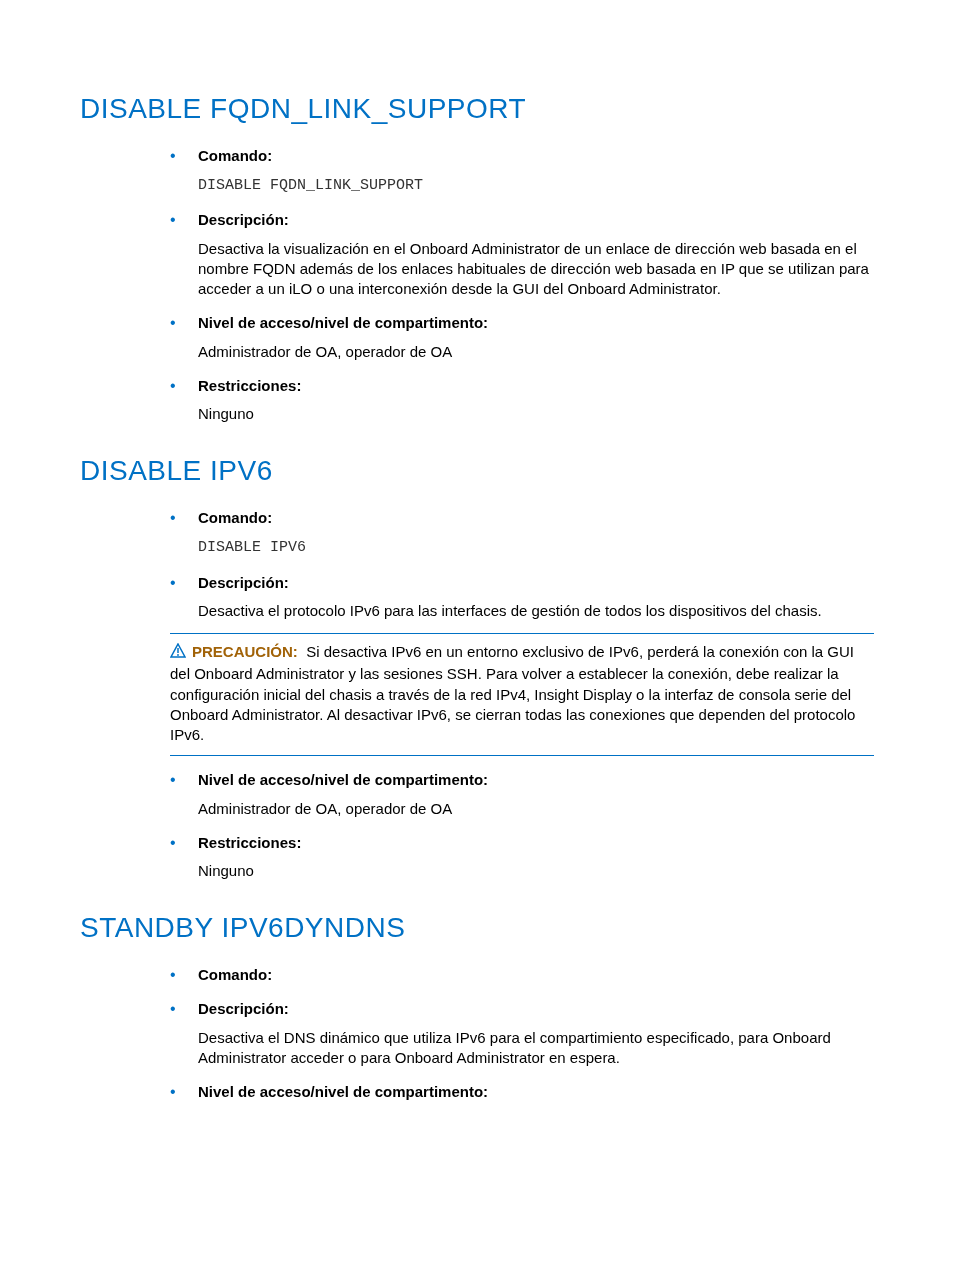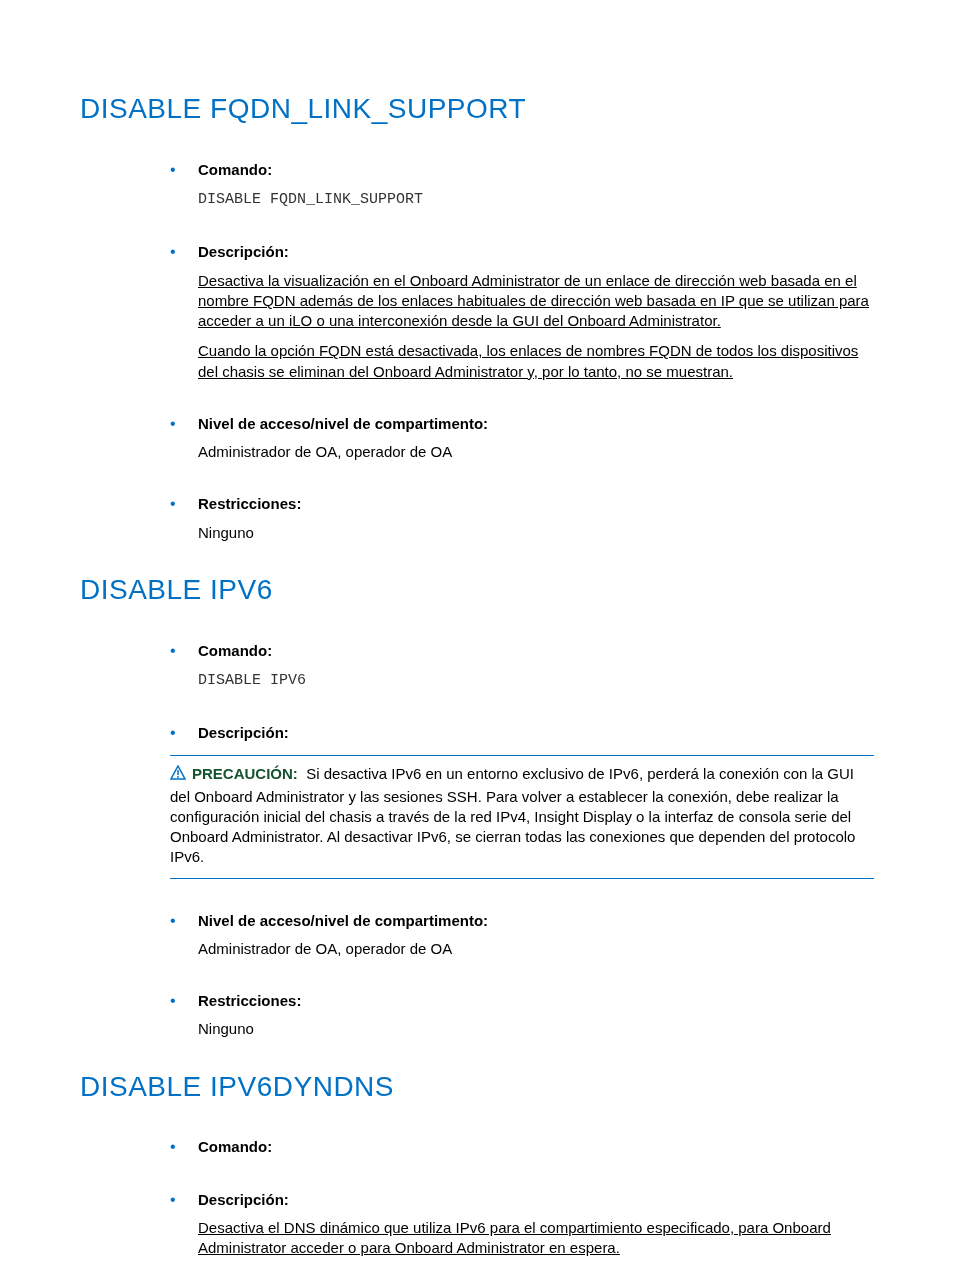--- a/index.html
+++ b/index.html
@@ -21,114 +21,112 @@
   }
   ul.bulleted {
     list-style: none;
     padding: 0 0 0 90px;
     margin: 0 0 28px 0;
   }
   ul.bulleted > li {
     position: relative;
     padding-left: 28px;
     margin-bottom: 14px;
-    margin-top: 32px;
   }
   ul.bulleted > li::before {
     content: "•";
     position: absolute;
     left: 0;
     top: 0;
     color: #0071c5;
     font-size: 16px;
     line-height: 1.3;
   }
   .label {
     font-weight: 700;
     display: block;
     margin-bottom: 8px;
   }
   .body-block {
     margin-bottom: 10px;
-    text-decoration: underline;
   }
   .code {
     font-family: "Courier New", Courier, monospace;
     font-size: 15px;
     color: #333;
   }
   .caution-box {
     border-top: 1px solid #0071c5;
     border-bottom: 1px solid #0071c5;
     margin: 12px 0 14px -28px;
     padding: 8px 6px 10px 0;
   }
   .caution-icon {
     display: inline-block;
     vertical-align: -2px;
     margin-right: 6px;
   }
   .caution-label {
-    color: #14532d;
+    color: #a16207;
     font-weight: 700;
   }
 </style>
 </head>
 <body>
 
 <h1 class="section-heading">DISABLE FQDN_LINK_SUPPORT</h1>
 <ul class="bulleted">
   <li>
     <span class="label">Comando:</span>
     <span class="code">DISABLE FQDN_LINK_SUPPORT</span>
   </li>
   <li>
     <span class="label">Descripción:</span>
     <div class="body-block">Desactiva la visualización en el Onboard Administrator de un enlace de dirección web basada en el nombre FQDN además de los enlaces habituales de dirección web basada en IP que se utilizan para acceder a un iLO o una interconexión desde la GUI del Onboard Administrator.</div>
-    <div class="body-block">Cuando la opción FQDN está desactivada, los enlaces de nombres FQDN de todos los dispositivos del chasis se eliminan del Onboard Administrator y, por lo tanto, no se muestran.</div>
   </li>
   <li>
     <span class="label">Nivel de acceso/nivel de compartimento:</span>
     <span>Administrador de OA, operador de OA</span>
   </li>
   <li>
     <span class="label">Restricciones:</span>
     <span>Ninguno</span>
   </li>
 </ul>
 
 <h1 class="section-heading">DISABLE IPV6</h1>
 <ul class="bulleted">
   <li>
     <span class="label">Comando:</span>
     <span class="code">DISABLE IPV6</span>
   </li>
   <li>
     <span class="label">Descripción:</span>
+    <div class="body-block">Desactiva el protocolo IPv6 para las interfaces de gestión de todos los dispositivos del chasis.</div>
     <div class="caution-box">
       <span class="caution-icon">
         <svg width="16" height="16" viewBox="0 0 16 16">
             <path d="M8 1 L15 14 L1 14 Z" fill="none" stroke="#0071c5" stroke-width="1.5"></path>
             <line x1="8" y1="5" x2="8" y2="10" stroke="#0071c5" stroke-width="1.5"></line>
             <circle cx="8" cy="12" r="0.9" fill="#0071c5"></circle>
           </svg>
       </span><span class="caution-label">PRECAUCIÓN:</span>&nbsp;&nbsp;<span>Si desactiva IPv6 en un entorno exclusivo de IPv6, perderá la conexión con la GUI del Onboard Administrator y las sesiones SSH. Para volver a establecer la conexión, debe realizar la configuración inicial del chasis a través de la red IPv4, Insight Display o la interfaz de consola serie del Onboard Administrator. Al desactivar IPv6, se cierran todas las conexiones que dependen del protocolo IPv6.</span>
     </div>
   </li>
   <li>
     <span class="label">Nivel de acceso/nivel de compartimento:</span>
     <span>Administrador de OA, operador de OA</span>
   </li>
   <li>
     <span class="label">Restricciones:</span>
     <span>Ninguno</span>
   </li>
 </ul>
 
-<h1 class="section-heading">DISABLE IPV6DYNDNS</h1>
+<h1 class="section-heading">STANDBY IPV6DYNDNS</h1>
 <ul class="bulleted">
   <li>
     <span class="label">Comando:</span>
   </li>
   <li>
     <span class="label">Descripción:</span>
     <div class="body-block">Desactiva el DNS dinámico que utiliza IPv6 para el compartimiento especificado, para Onboard Administrator acceder o para Onboard Administrator en espera.</div>
   </li>
   <li>
     <span class="label">Nivel de acceso/nivel de compartimento:</span>

